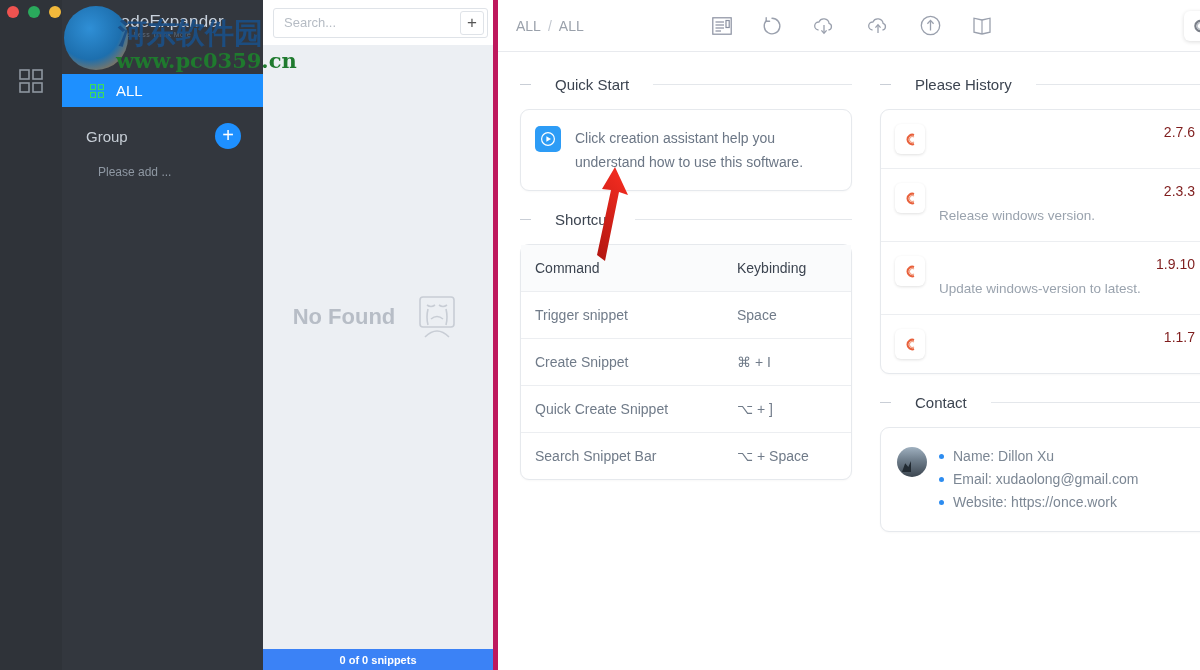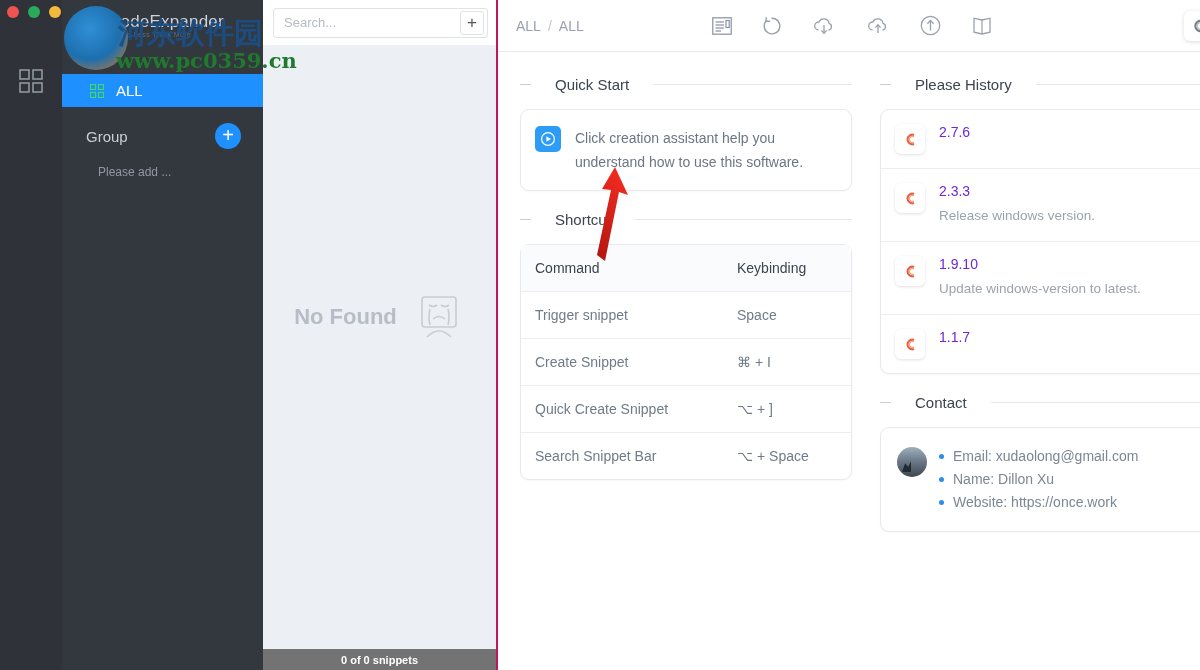--- a/index.html
+++ b/index.html
@@ -65,21 +65,21 @@
     color: #1f7a2e; font-family: "DejaVu Serif", serif;
   }
   .wm-logo {
     position: absolute; left: 2px; top: 6px; width: 64px; height: 64px; border-radius: 50%;
     background: radial-gradient(circle at 40% 35%, #2f8fd6 0%, #1d6fae 55%, #d97b1e 100%);
   }
 
   
   .listpanel {
     width: 235px; flex: 0 0 235px; height: 670px; background: #eceff3;
-    border-right: 2px solid #be185d; display: flex; flex-direction: column;
+    border-right: 5px solid #be185d; display: flex; flex-direction: column;
   }
   .search-wrap { height: 45px; display: flex; align-items: center; padding: 0 10px; background:#fff;}
   .search-box {
     flex: 1; height: 30px; background: #fff; border: 1px solid #dfe3e8; border-radius: 3px;
     display: flex; align-items: center; padding: 0 3px 0 10px;
   }
   .search-input {
     flex: 1; border: none; outline: none; font-size: 13px; color: #333;
     font-family: "Liberation Sans", sans-serif; background: transparent;
   }
@@ -88,21 +88,21 @@
     width: 24px; height: 24px; border: 1px solid #dfe3e8; border-radius: 3px;
     display: flex; align-items: center; justify-content: center; background: #fff;
     font-size: 17px; color: #555; cursor: pointer;
   }
   .empty-state {
     flex: 1; display: flex; flex-direction: row; align-items: center;
     justify-content: center; gap: 16px; padding-bottom: 60px;
   }
   .empty-title { font-size: 22px; color: #b7bdc6; font-weight: bold; }
   .statusbar {
-    height: 21px; background: #737373; color: #fff; font-size: 11px; font-weight: bold;
+    height: 21px; background: #3b82f6; color: #fff; font-size: 11px; font-weight: bold;
     display: flex; align-items: center; justify-content: center;
   }
 
   
   .main { flex: 1; height: 670px; background: #fff; display: flex; flex-direction: column; }
   .toolbar {
     height: 52px; border-bottom: 1px solid #e8eaee; display: flex; align-items: center;
     padding: 0 18px; gap: 0;
   }
   .crumbs { font-size: 14px; color: #9aa1ab; display: flex; gap: 7px; }
@@ -152,21 +152,21 @@
   
   .uh-card { overflow: hidden; max-height: 288px; }
   .uh-item { display: flex; gap: 14px; padding: 14px 16px 14px 14px; border-bottom: 1px solid #eceef1; }
   .uh-item:last-child { border-bottom: none; }
   .uh-ico {
     width: 30px; height: 30px; border-radius: 6px; background: #fff;
     box-shadow: 0 1px 3px rgba(0,0,0,.12); display: flex; align-items: center;
     justify-content: center; flex: 0 0 30px;
   }
   .uh-body { flex: 1; }
-  .uh-ver { font-size: 14px; color: #6d28d9; margin-bottom: 6px; }
+  .uh-ver { font-size: 14px; color: #7f1d1d; margin-bottom: 6px; text-align: right; }
   .uh-desc { font-size: 13.5px; color: #9aa3ae; line-height: 22px; }
 
   
   .ct-card { display: flex; gap: 12px; padding: 17px 16px; align-items: flex-start; }
   .avatar {
     width: 30px; height: 30px; border-radius: 50%; flex: 0 0 30px; margin-top: 2px;
     background: linear-gradient(180deg, #9fb0bf 0%, #6d7c8a 45%, #3c4650 100%);
     overflow: hidden; position: relative;
   }
   .avatar::after {
@@ -446,22 +446,22 @@
 
         <div class="sec-head" style="margin-top:20px">
           <span class="sec-dash"></span>
           <span class="sec-title">Contact</span>
           <span class="sec-rule"></span>
         </div>
 
         <div class="card ct-card">
           <span class="avatar"></span>
           <ul class="ct-list">
+            <li>Name: Dillon Xu</li>
             <li>Email: xudaolong@gmail.com</li>
-            <li>Name: Dillon Xu</li>
             <li>Website: https://once.work</li>
           </ul>
         </div>
       </div>
     </div>
   </div>
 
   <svg class="arrow-anno" width="80" height="100" viewBox="0 0 80 100">
     <defs>
       <linearGradient id="ag" x1="0" y1="1" x2="0.4" y2="0">

